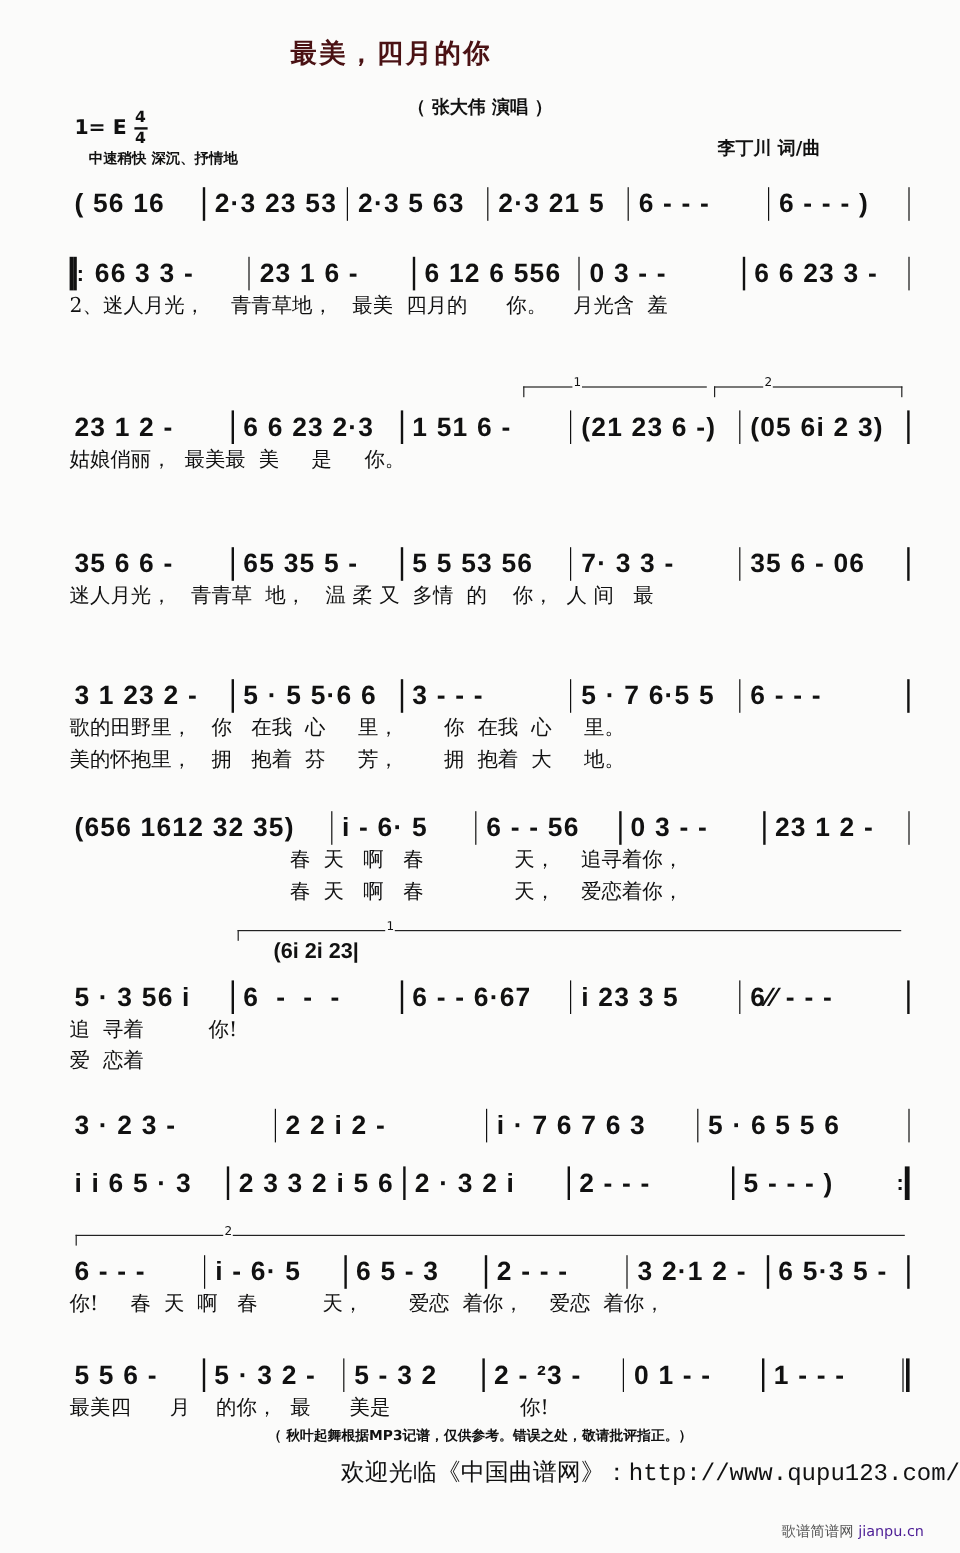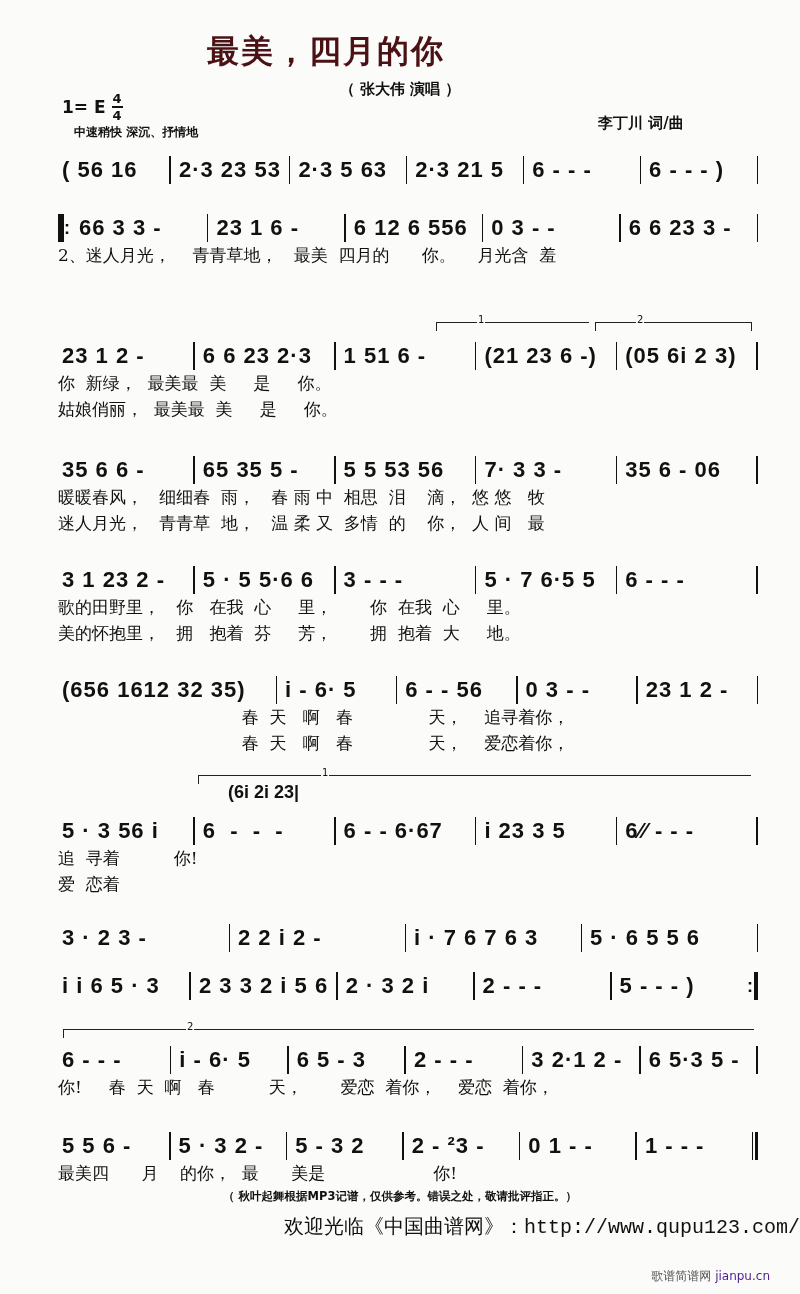--- a/index.html
+++ b/index.html
@@ -3,21 +3,21 @@
 <meta charset="utf-8">
 <style>
   html, body { margin: 0; padding: 0; }
   body {
     width: 800px; height: 1294px; background: #fbfbfa; position: relative;
     font-family: "DejaVu Sans", sans-serif; color: #111; overflow: hidden;
   }
   .abs { position: absolute; }
   .title {
     left: 0; width: 652px; top: 30px; text-align: center;
-    font-size: 32px; font-weight: bold; color: #4a1214; letter-spacing: 2px;
+    font-size: 22px; font-weight: bold; color: #4a1214; letter-spacing: 2px;
   }
   .singer { left: 0; width: 800px; top: 80px; text-align: center; font-size: 15px; font-weight: bold; }
   .key { left: 62px; top: 92px; font-size: 17px; font-weight: bold; display: flex; align-items: center; gap: 6px; }
   .timesig { display: inline-flex; flex-direction: column; align-items: center; font-size: 13px; line-height: 13px; }
   .timesig .bar { width: 11px; height: 1.5px; background: #111; margin: 1px 0; }
   .tempo { left: 74px; top: 124px; font-size: 12px; font-weight: bold; }
   .composer { left: 598px; top: 114px; font-size: 15px; font-weight: bold; }
 
   .row { position: absolute; left: 58px; width: 700px; }
   .notes {
@@ -90,33 +90,31 @@
     <span>2</span>
   </div>
 <div class="row" style="top:342px">
   <div class="notes">
     <div class="measure">23 1 2 -</div><div class="barline"></div>
     <div class="measure">6 6 23 2·3</div><div class="barline"></div>
     <div class="measure">1 51 6 -</div><div class="barline"></div>
     <div class="measure">(21 23 6 -)</div><div class="barline"></div>
     <div class="measure">(05 6i 2 3)</div><div class="barline"></div>
   </div>
-  <div class="lyric">你  新绿，  最美最  美     是     你。</div>
   <div class="lyric">姑娘俏丽，  最美最  美     是     你。</div>
 </div>
 
 <div class="row" style="top:456px">
   <div class="notes">
     <div class="measure">35 6 6 -</div><div class="barline"></div>
     <div class="measure">65 35 5 -</div><div class="barline"></div>
     <div class="measure">5 5 53 56</div><div class="barline"></div>
     <div class="measure">7· 3 3 -</div><div class="barline"></div>
     <div class="measure">35 6 - 06</div><div class="barline"></div>
   </div>
-  <div class="lyric">暖暖春风，   细细春  雨，   春 雨 中  相思  泪    滴，  悠 悠   牧</div>
   <div class="lyric">迷人月光，   青青草  地，   温 柔 又  多情  的    你，  人 间   最</div>
 </div>
 
 <div class="row" style="top:566px">
   <div class="notes">
     <div class="measure">3 1 23 2 -</div><div class="barline"></div>
     <div class="measure">5 · 5 5·6 6</div><div class="barline"></div>
     <div class="measure">3 - - -</div><div class="barline"></div>
     <div class="measure">5 · 7 6·5 5</div><div class="barline"></div>
     <div class="measure">6 - - -</div><div class="barline"></div>

